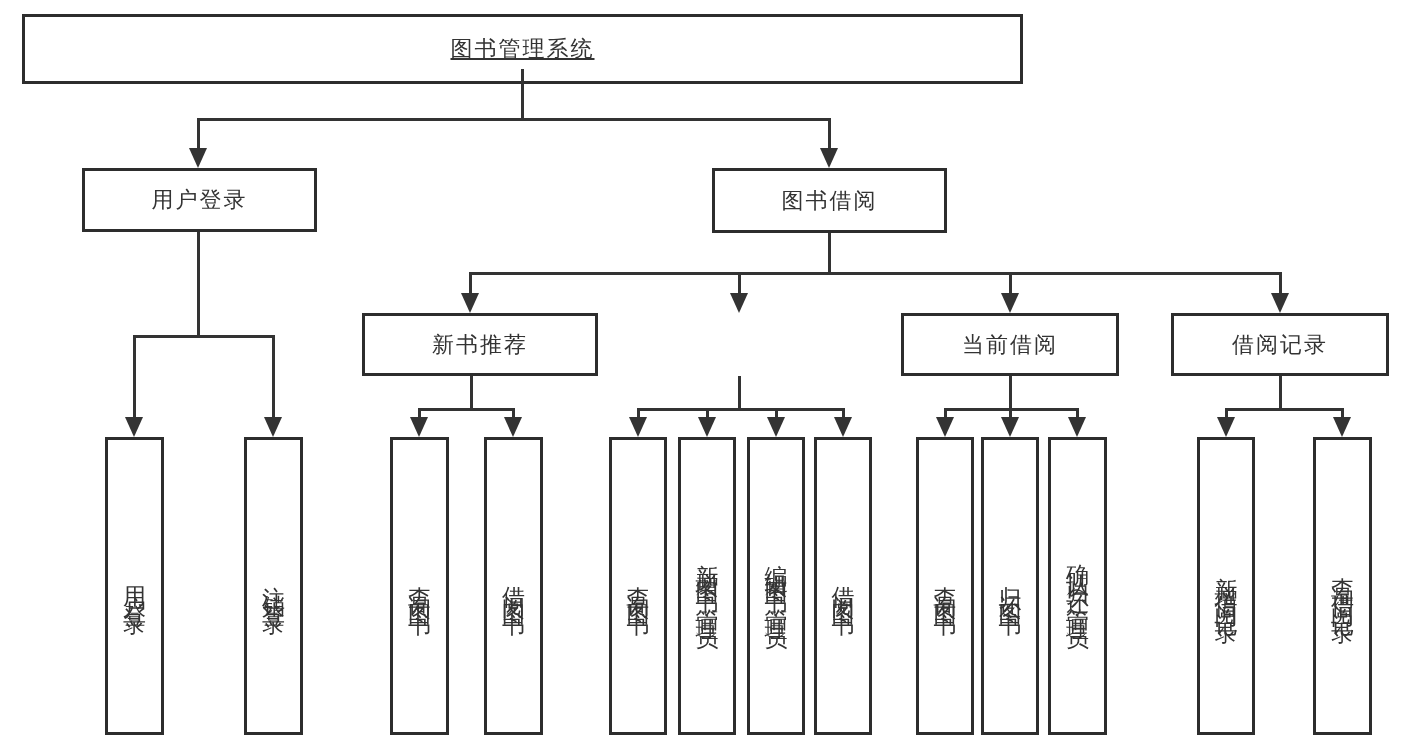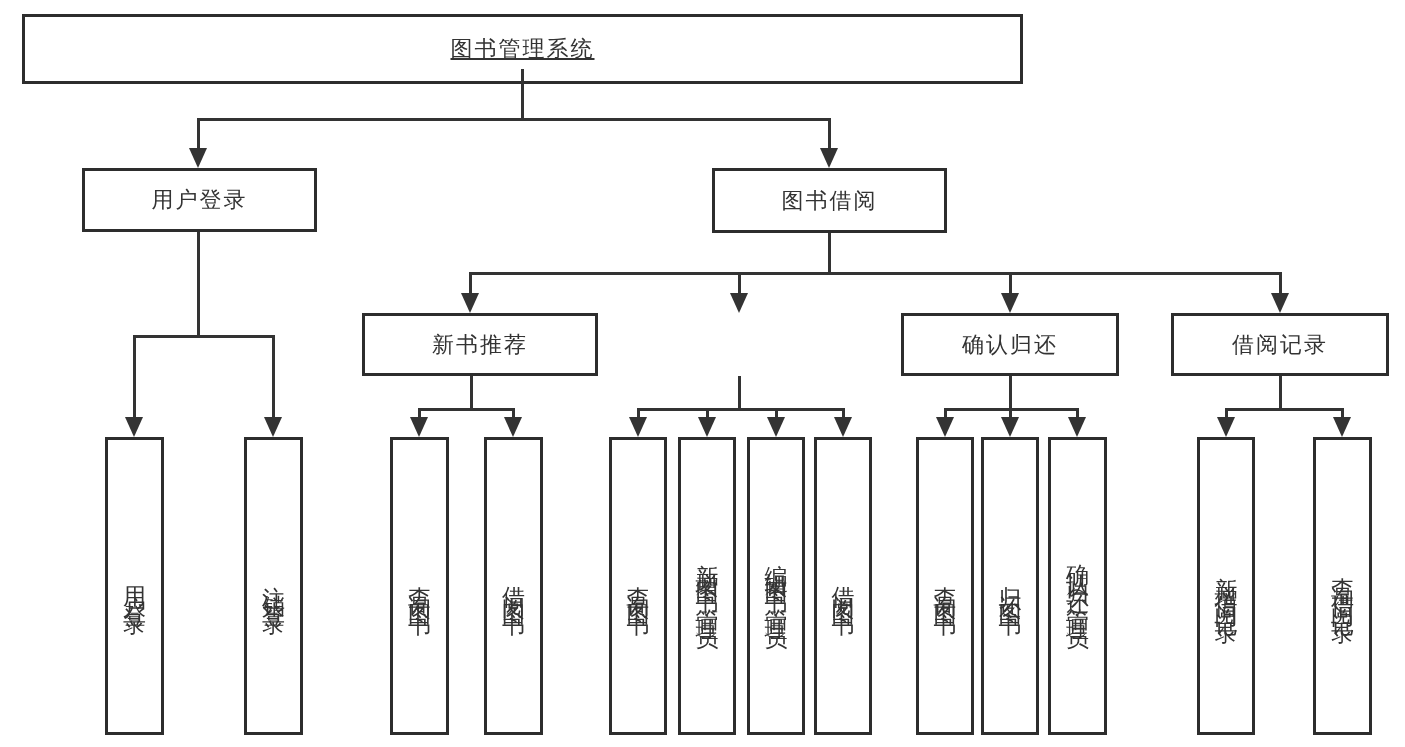--- a/index.html
+++ b/index.html
@@ -66,21 +66,21 @@
   <div class="arrow" style="left:730px;top:293px;"></div>
   <div class="vl" style="left:1009px;top:272px;height:21px;"></div>
   <div class="arrow" style="left:1001px;top:293px;"></div>
   <div class="vl" style="left:1279px;top:272px;height:21px;"></div>
   <div class="arrow" style="left:1271px;top:293px;"></div>
 
   <div class="node" style="left:362px;top:313px;width:236px;height:63px;">
     <span class="lbl">新书推荐</span>
   </div>
   <div class="node" style="left:901px;top:313px;width:218px;height:63px;">
-    <span class="lbl">确认归还</span>
+    <span class="lbl">当前借阅</span>
   </div>
   <div class="node" style="left:1171px;top:313px;width:218px;height:63px;">
     <span class="lbl">借阅记录</span>
   </div>
 
   <div class="vl" style="left:470px;top:376px;height:32px;"></div>
   <div class="hl" style="left:418px;top:408px;width:97px;"></div>
   <div class="vl" style="left:418px;top:408px;height:9px;"></div>
   <div class="arrow" style="left:410px;top:417px;"></div>
   <div class="vl" style="left:512px;top:408px;height:9px;"></div>

